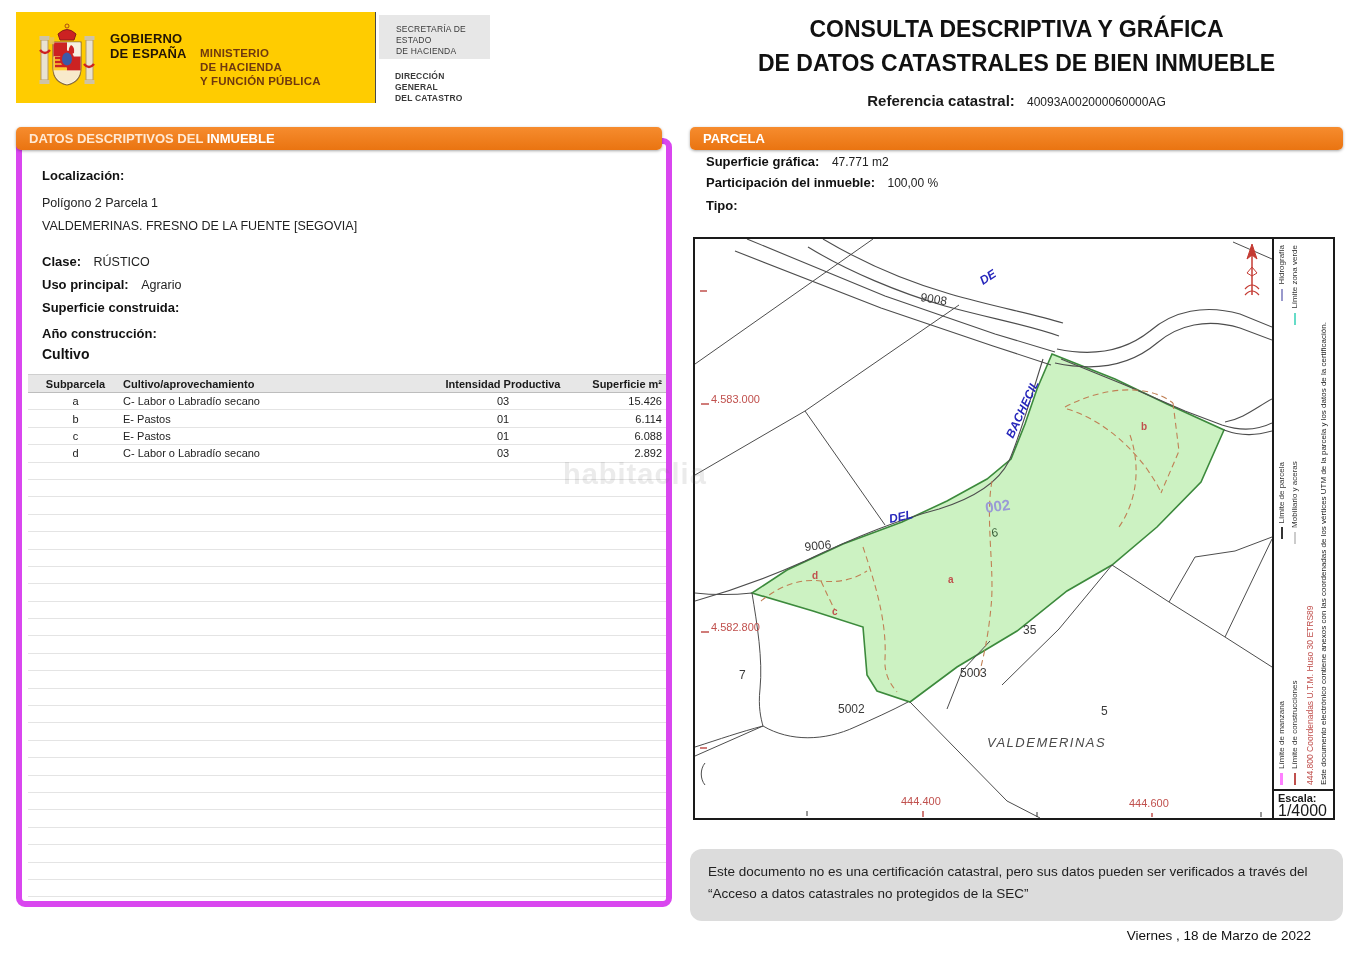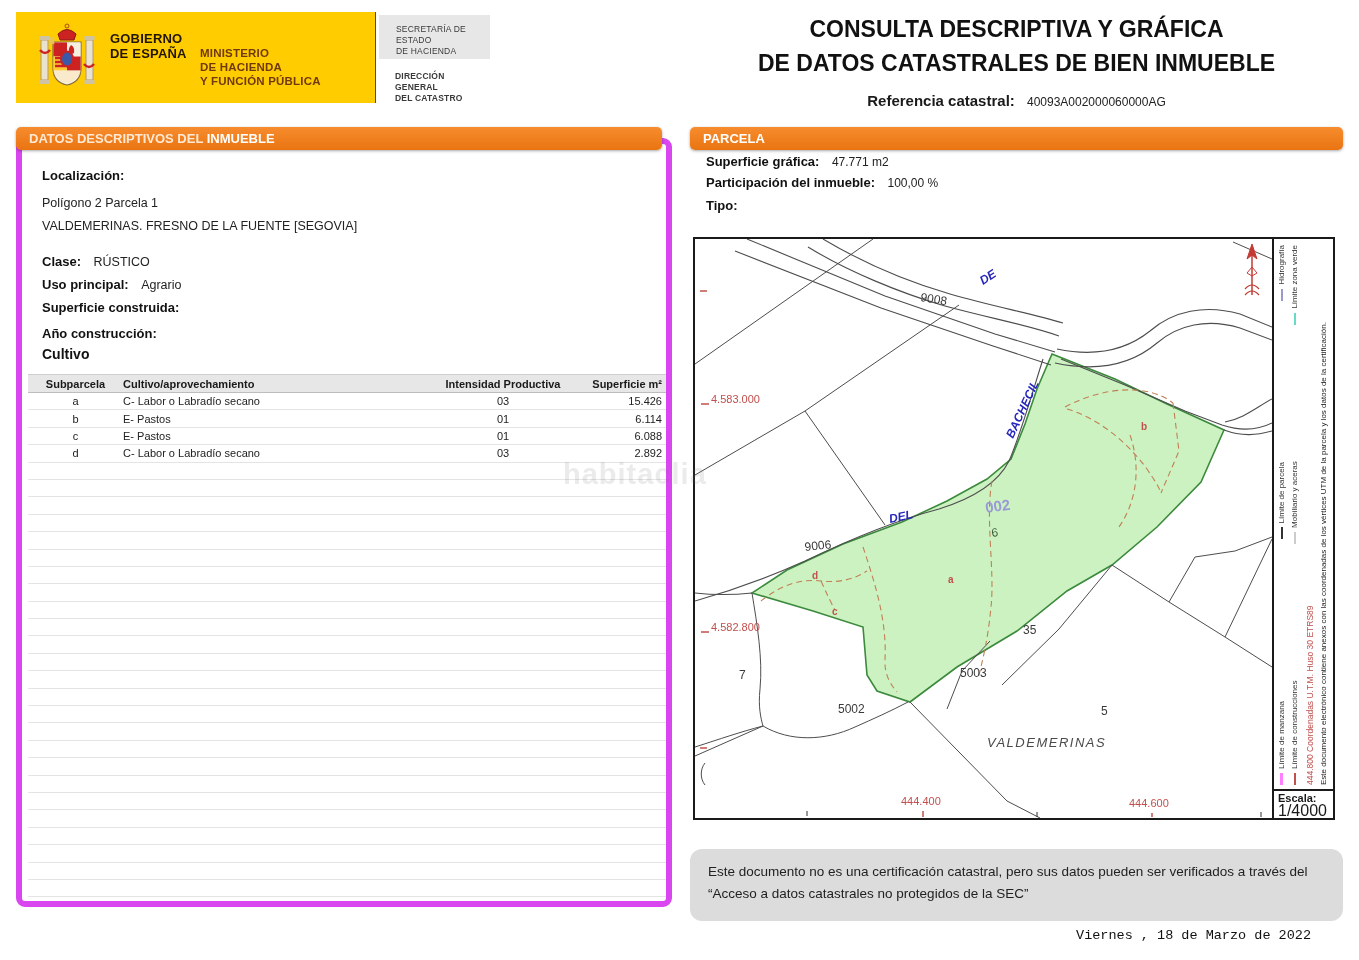--- a/index.html
+++ b/index.html
@@ -78,21 +78,21 @@
   .sw-mobil{background:#cccccc;}
   .sw-verde{background:#66dcc8;}
   #escala-box{left:577px;top:550px;width:61px;height:29px;border-left:2px solid #1a1a1a;
      border-top:2px solid #1a1a1a;box-sizing:border-box;padding:1px 0 0 4px;}
   #escala-label{font-weight:bold;font-size:11px;line-height:12px;}
   #escala-value{font-size:16px;line-height:13px;}
 
   
   #disclaimer-box{left:690px;top:849px;width:653px;height:72px;background:#dcdcdc;border-radius:12px;
      box-sizing:border-box;padding:12px 16px 0 18px;font-size:13.5px;line-height:22px;color:#222;}
-  #doc-date{top:928px;right:48px;font-size:13.5px;color:#111;font-family:Liberation Mono, monospace;}
+  #doc-date{top:928px;right:48px;font-size:13.5px;color:#111;}
 
   
   #watermark{left:563px;top:458px;font-size:29px;font-weight:bold;letter-spacing:1px;
      color:rgba(110,110,110,0.14);z-index:30;pointer-events:none;}
 
   
   text{font-family:"Liberation Sans",sans-serif;}
   .t-road{fill:#2626bb;font-style:italic;font-weight:bold;font-size:12px;}
   .t-parcel{fill:#3a3a3a;font-size:12px;}
   .t-sub{fill:#c0504d;font-weight:bold;font-size:10px;}

